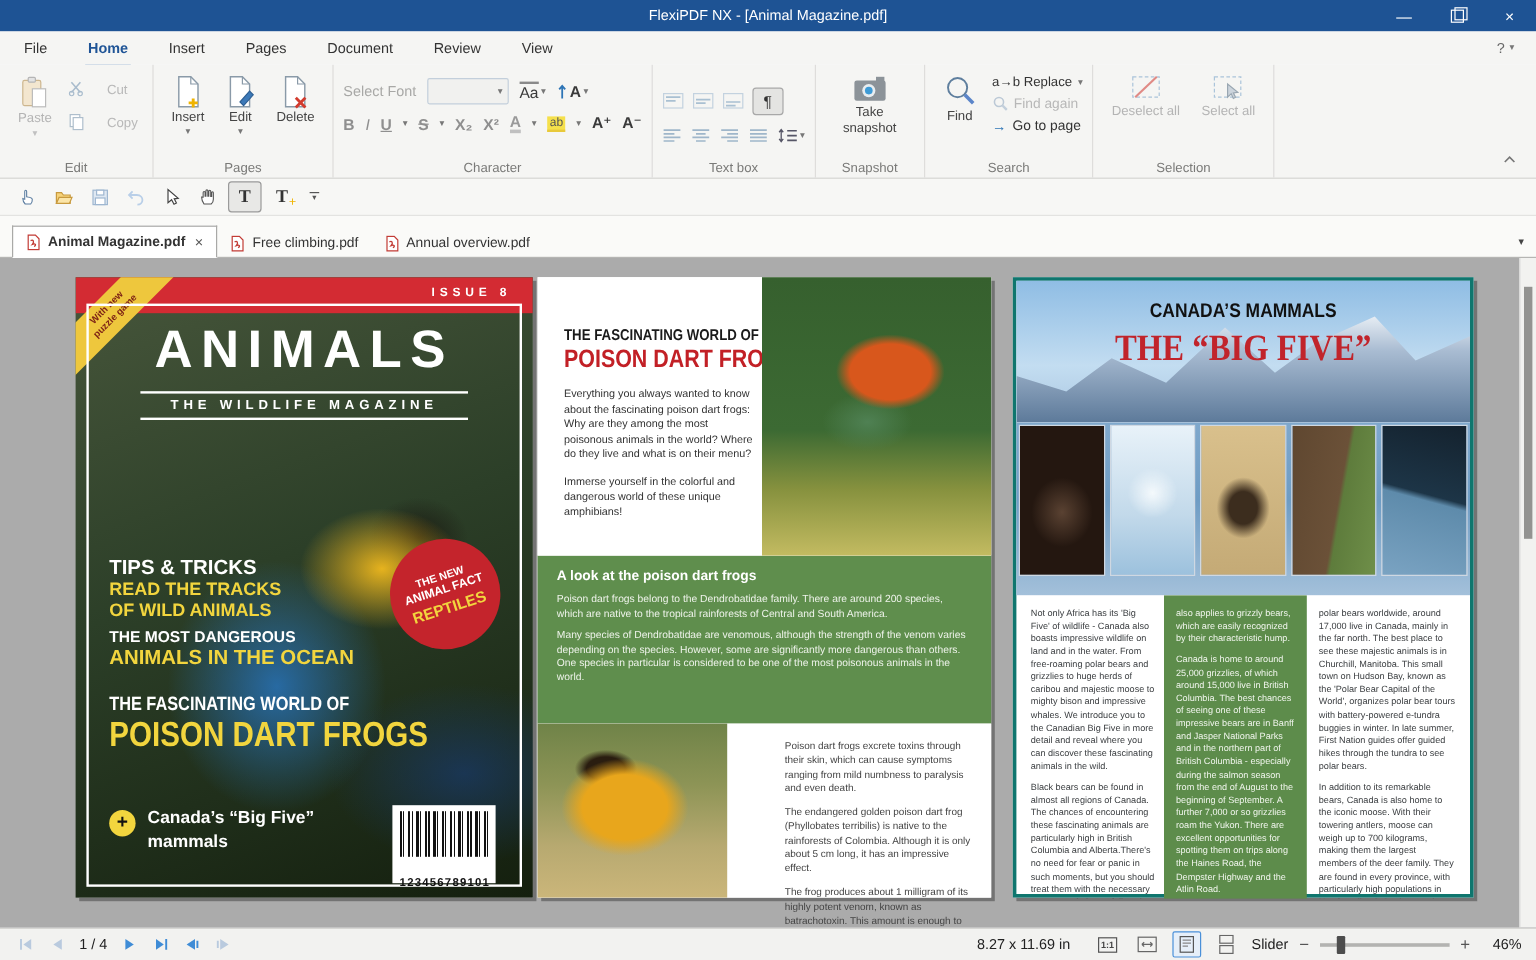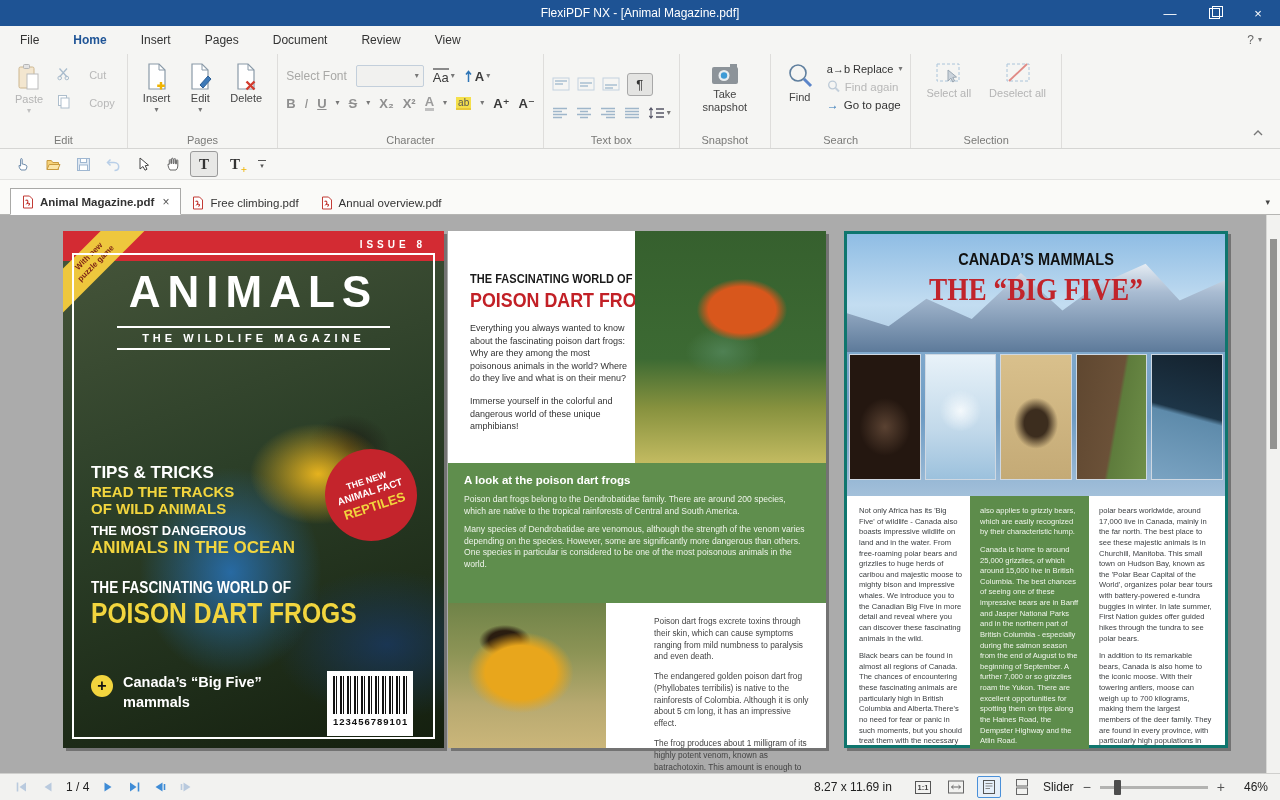--- a/index.html
+++ b/index.html
@@ -95,21 +95,21 @@
   .yellow{color:#f2d53e;}
   .cond{transform:scaleX(.85);transform-origin:left;white-space:nowrap;}
   .p1-badge{position:absolute;left:262px;top:218px;width:92px;height:92px;border-radius:50%;background:#c4242c;
     color:#fff;display:flex;flex-direction:column;align-items:center;justify-content:center;
     font-weight:bold;transform:rotate(-18deg);line-height:1.25;}
   .p1-bottom{position:absolute;left:28px;top:442px;display:flex;gap:10px;align-items:flex-start;}
   .plus-circle{width:22px;height:22px;border-radius:50%;background:#f2d53e;color:#111;display:flex;align-items:center;justify-content:center;font-weight:bold;font-size:16px;margin-top:2px;}
   .p1-bottom-text{color:#fff;font-weight:bold;font-size:14.5px;line-height:1.35;}
   .p1-barcode{position:absolute;left:264px;top:440px;width:86px;height:65px;background:#fff;padding:5px 6px 2px;box-sizing:border-box;}
   .p1-stripes{height:38px;background:repeating-linear-gradient(90deg,#111 0,#111 2px,#fff 2px,#fff 3px,#111 3px,#111 4px,#fff 4px,#fff 7px);}
-  .p1-barcode-num{text-align:center;font-size:9.5px;font-weight:bold;letter-spacing:1px;color:#111;margin-top:2px;}
+  .p1-barcode-num{text-align:center;font-size:9.5px;font-weight:bold;letter-spacing:1px;color:#111;margin-top:16px;}
 
   
   .p2{left:448px;width:378px;}
   .p2-top{position:relative;height:232px;background:#fff;}
   .p2-intro{position:absolute;left:22px;top:40px;width:162px;}
   .p2-kicker{font-size:13px;font-weight:bold;color:#1a1a1a;}
   .p2-headline{font-size:21px;font-weight:bold;color:#c22026;margin-top:2px;}
   .p2-intro p{font-size:9px;color:#333;line-height:1.4;margin:10px 0 0;}
   .p2-photo{position:absolute;left:187px;right:0;top:0;bottom:0;
     background:
@@ -381,31 +381,31 @@
           <span class="goto-ic">→</span>
           <span>Go to page</span>
         </div>
       </div>
       <div class="rgroup-label">Search</div>
     </div>
 
     <div class="rgroup" style="gap:4px;">
       <div class="bigbtn disabled">
         <svg width="28" height="24">
+            <rect x="3" y="2" width="22" height="17" fill="none" stroke="#aac4da" stroke-dasharray="3 2"></rect>
+            <path d="M5 19 L23 2" stroke="#e08a85" stroke-width="1.8"></path>
+          </svg>
+        <span>Deselect all</span>
+      </div>
+      <div class="bigbtn disabled">
+        <svg width="28" height="24">
             <rect x="2" y="2" width="22" height="17" fill="none" stroke="#aac4da" stroke-dasharray="3 2"></rect>
             <path d="M13 8 L13 19 L16 16.2 L17.8 20 L19.6 19 L17.8 15.4 L21.5 15 Z" fill="#ccd4dc" stroke="#9aa7b2"></path>
           </svg>
         <span>Select all</span>
-      </div>
-      <div class="bigbtn disabled">
-        <svg width="28" height="24">
-            <rect x="3" y="2" width="22" height="17" fill="none" stroke="#aac4da" stroke-dasharray="3 2"></rect>
-            <path d="M5 19 L23 2" stroke="#e08a85" stroke-width="1.8"></path>
-          </svg>
-        <span>Deselect all</span>
       </div>
       <div class="rgroup-label">Selection</div>
     </div>
 
     <div class="ribbon-collapse">
       <svg width="12" height="8">
           <path d="M2 6 L6 2 L10 6" stroke="#777" stroke-width="1.4" fill="none"></path>
         </svg>
     </div>
   </div>

